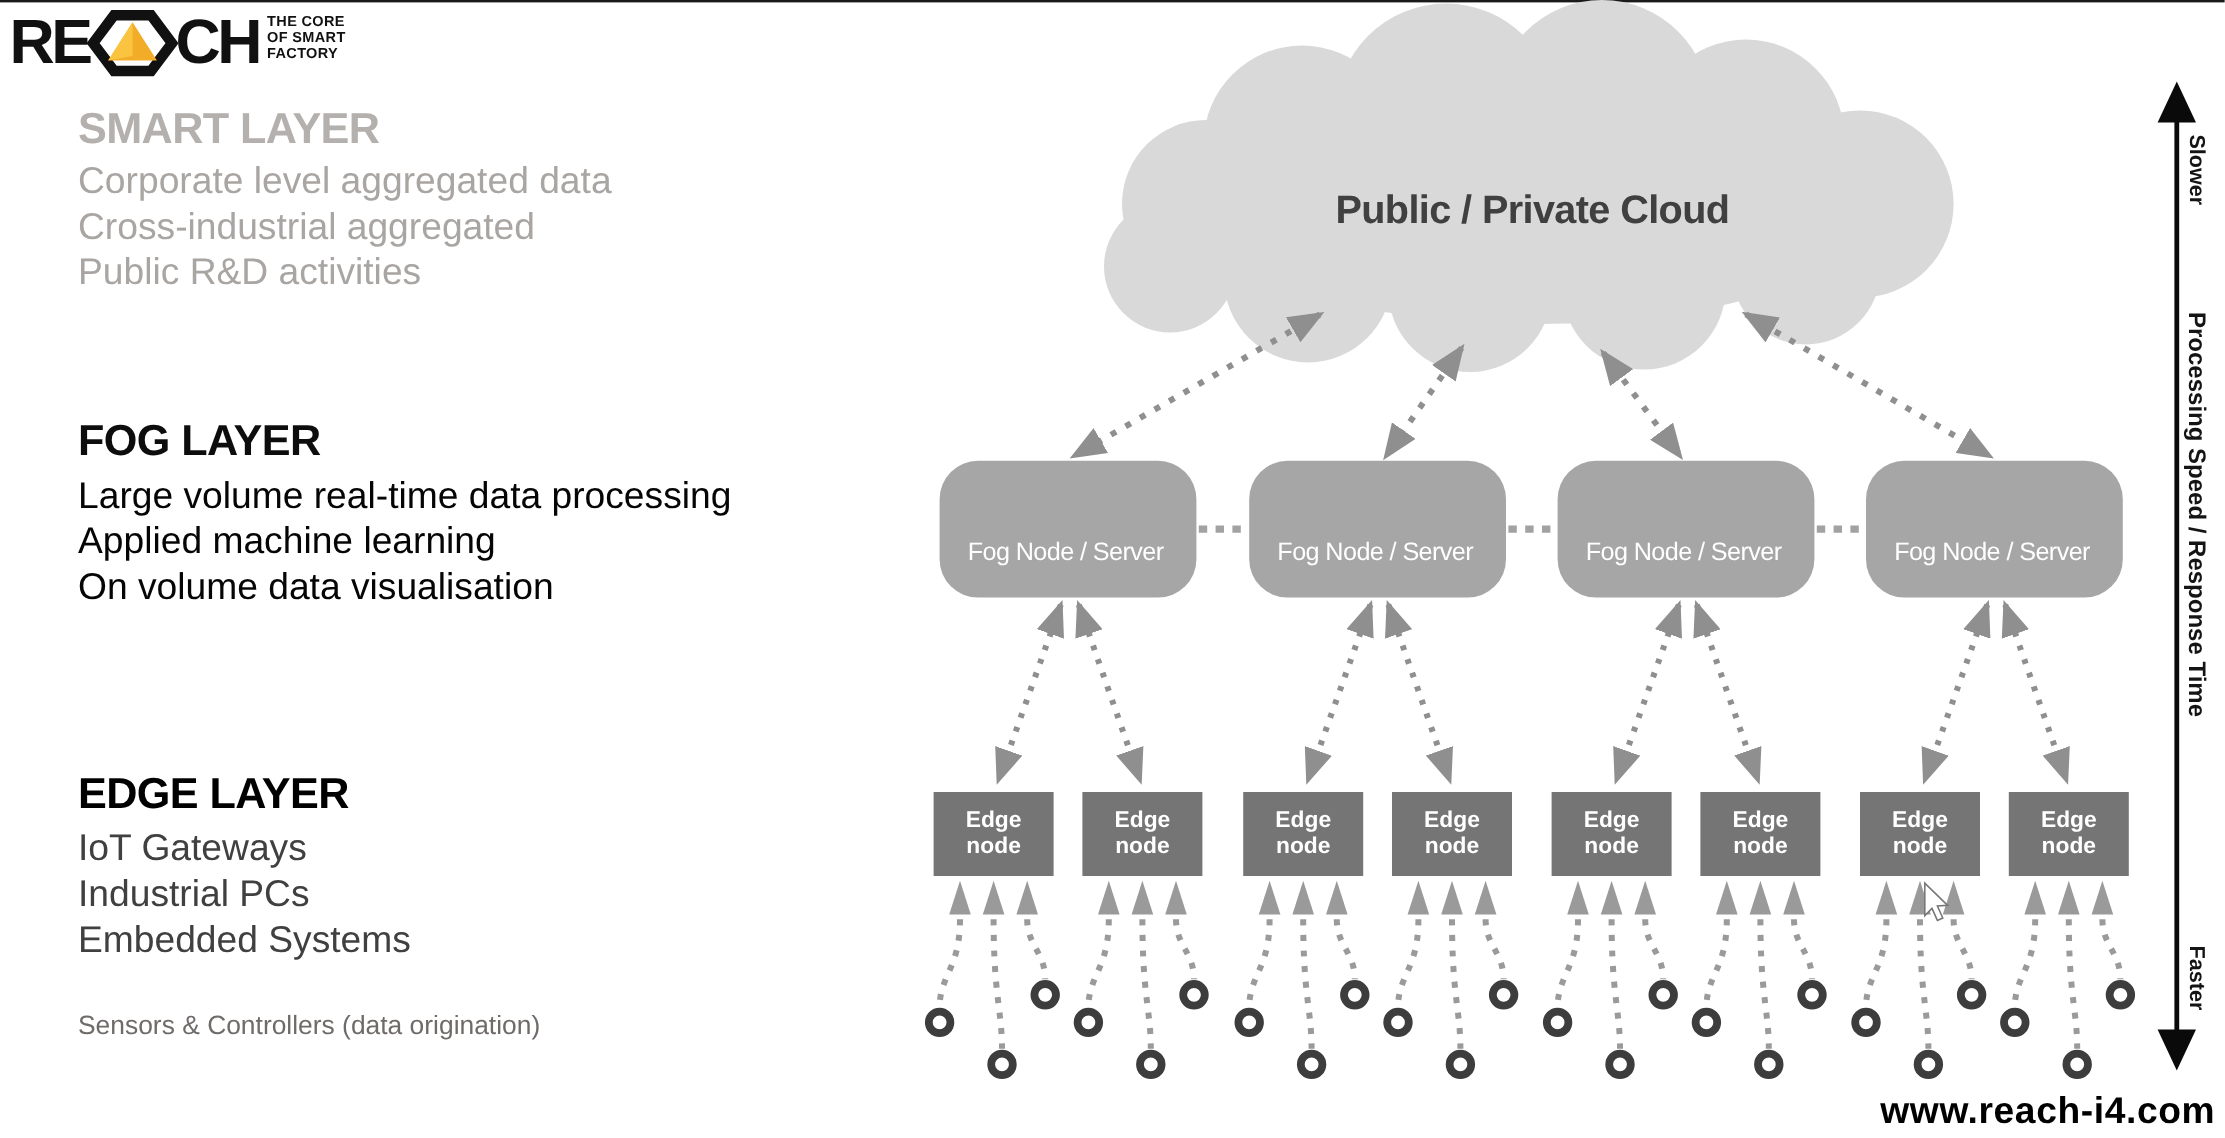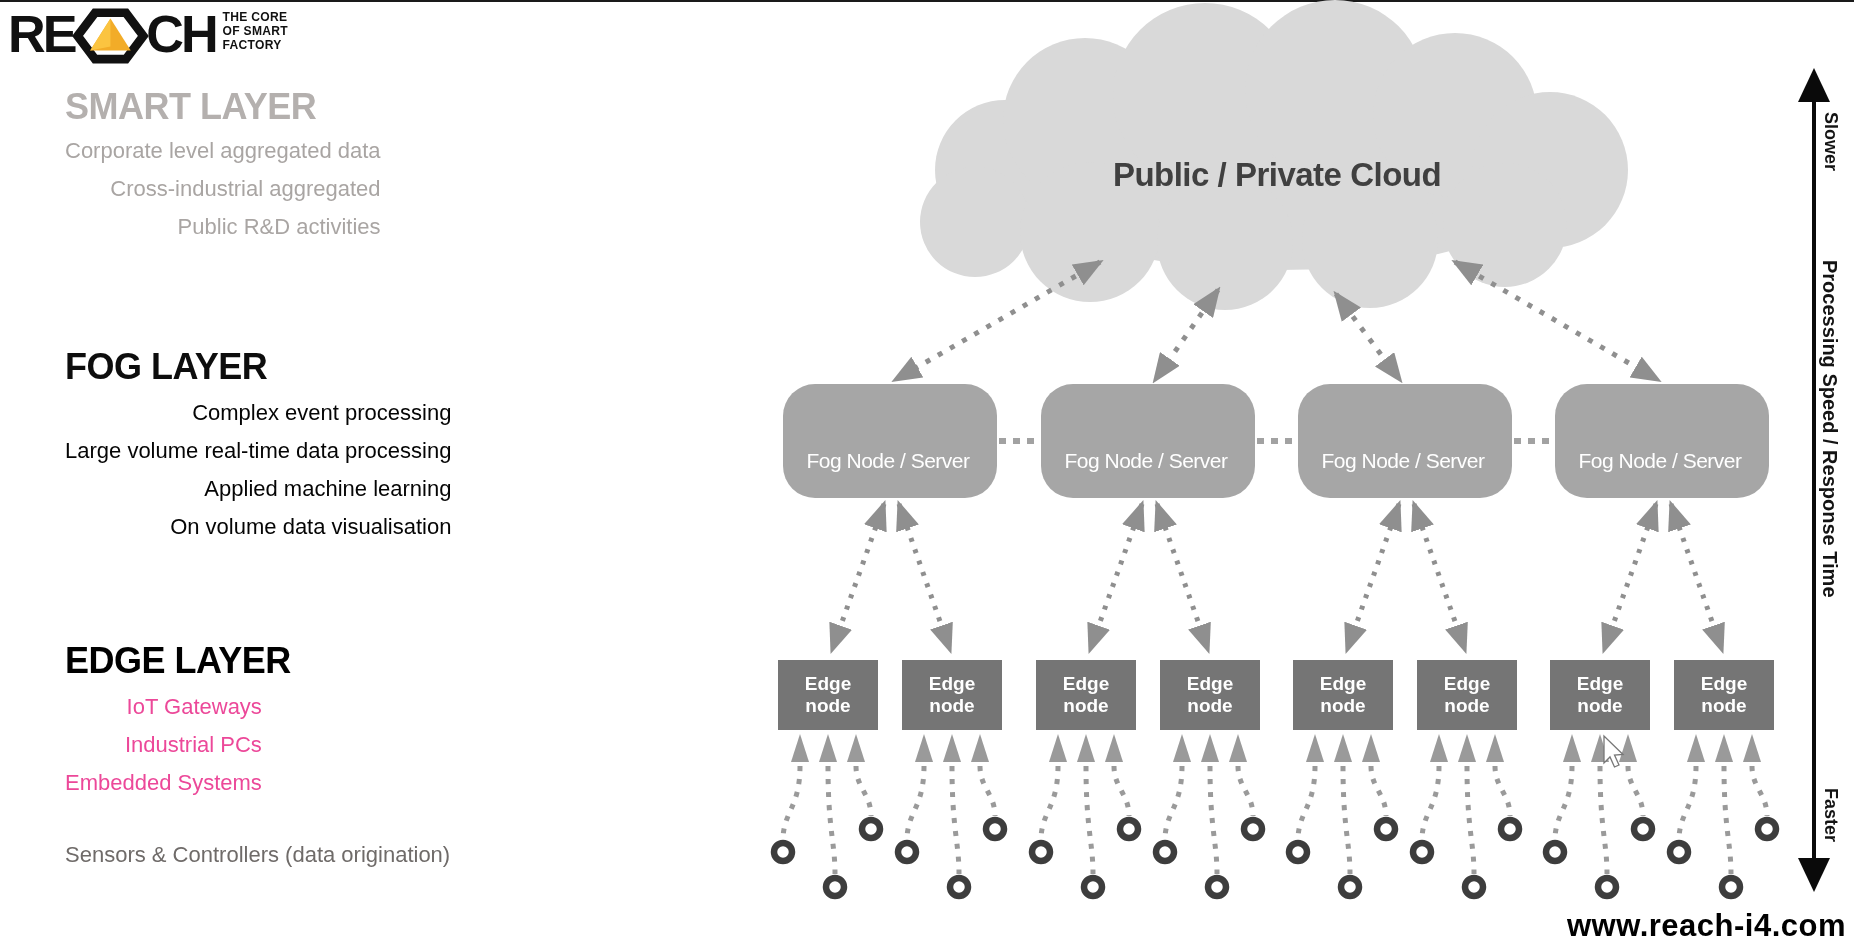--- a/index.html
+++ b/index.html
@@ -5,24 +5,24 @@
   html,body{margin:0;padding:0;}
   body{width:1854px;height:948px;background:#ffffff;font-family:"Liberation Sans",sans-serif;position:relative;overflow:hidden;}
   .page{position:absolute;inset:0;width:1854px;height:948px;}
   .abs{position:absolute;}
 
   
   .panel-title{position:absolute;left:65px;font-size:36px;font-weight:bold;letter-spacing:-0.5px;white-space:nowrap;}
   .panel-title.cloud{top:86px;color:#b4b0ae;}
   .panel-title.fog{top:346px;color:#0d0d0d;}
   .panel-title.edge{top:640px;color:#000000;}
-  .panel-items{position:absolute;left:65px;font-size:22px;line-height:38px;white-space:nowrap;text-align:right;}
+  .panel-items{position:absolute;left:65px;font-size:31px;line-height:38px;white-space:nowrap;}
   .panel-items.cloud{top:132px;color:#a9a5a3;}
   .panel-items.fog{top:394px;color:#050505;}
-  .panel-items.edge{top:688px;color:#ec4899;}
+  .panel-items.edge{top:688px;color:#404040;}
   .sensors-note{position:absolute;left:65px;top:842px;font-size:22px;color:#6f6b69;white-space:nowrap;}
 
   
   .cloud-label{position:absolute;left:1057px;top:150px;width:440px;height:50px;display:flex;align-items:center;justify-content:center;
     color:#404040;font-size:33px;font-weight:bold;letter-spacing:-0.5px;white-space:nowrap;}
   .fog-label{position:absolute;top:404px;width:210px;height:114px;display:flex;align-items:center;justify-content:center;
     color:#ffffff;font-size:21px;font-weight:normal;letter-spacing:-0.5px;white-space:nowrap;}
   .edge-label{position:absolute;top:664px;width:60px;height:62px;display:flex;align-items:center;justify-content:center;text-align:center;
     color:#ffffff;font-size:19px;line-height:22px;font-weight:bold;}
 
@@ -139,21 +139,20 @@
 
   <div class="panel-title cloud">SMART LAYER</div>
   <div class="panel-items cloud">
     <div>Corporate level aggregated data</div>
     <div>Cross-industrial aggregated</div>
     <div>Public R&amp;D activities</div>
   </div>
 
   <div class="panel-title fog">FOG LAYER</div>
   <div class="panel-items fog">
-    <div>Complex event processing</div>
     <div>Large volume real-time data processing</div>
     <div>Applied machine learning</div>
     <div>On volume data visualisation</div>
   </div>
 
   <div class="panel-title edge">EDGE LAYER</div>
   <div class="panel-items edge">
     <div>IoT Gateways</div>
     <div>Industrial PCs</div>
     <div>Embedded Systems</div>

